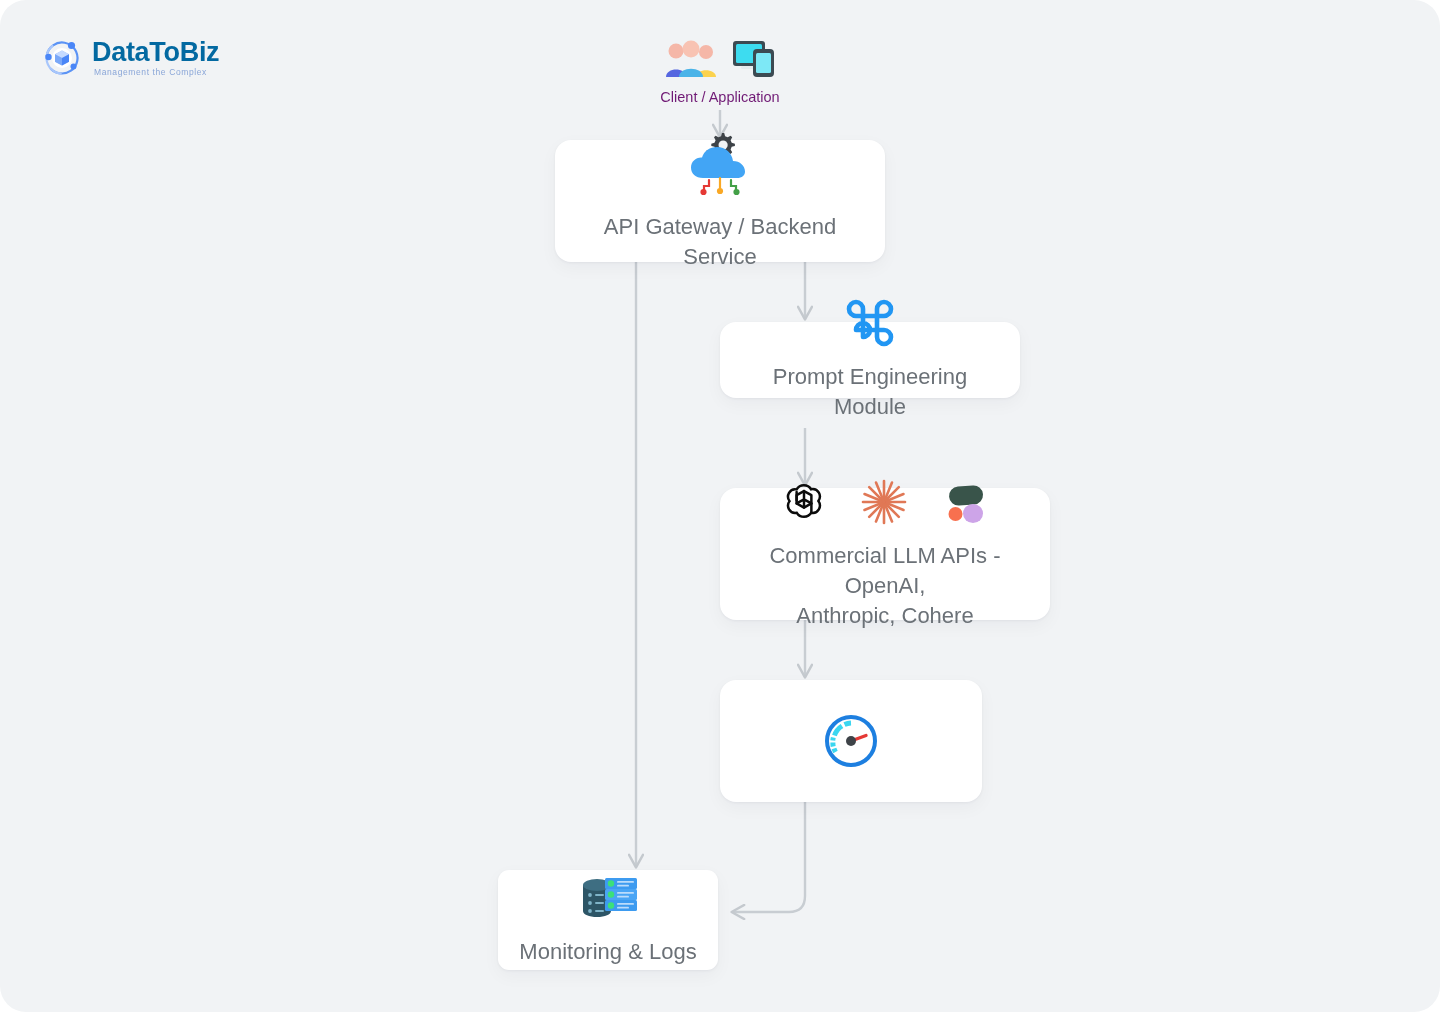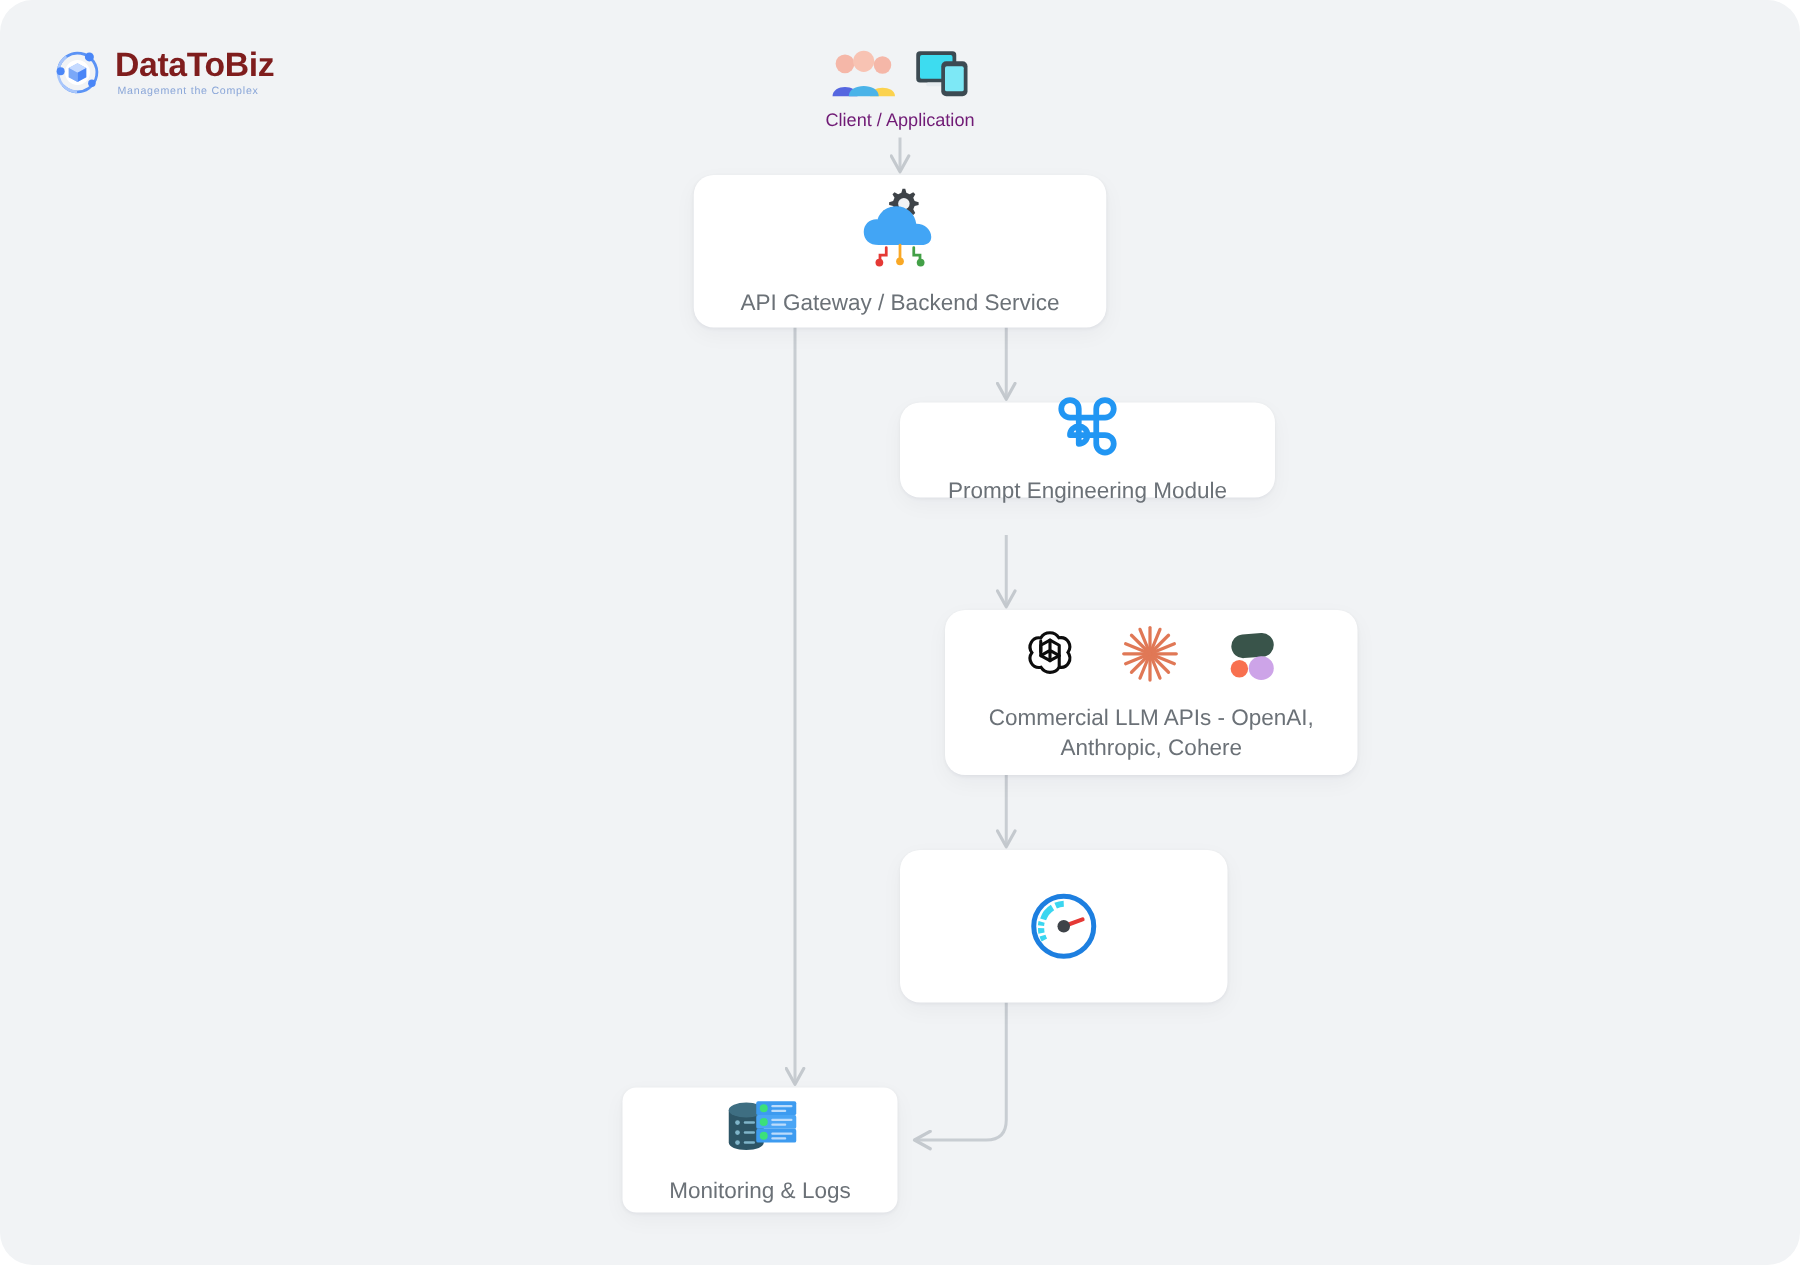--- a/index.html
+++ b/index.html
@@ -30,21 +30,21 @@
     top: 36px;
     display: flex;
     align-items: center;
     gap: 8px;
   }
   .logo-mark { width: 44px; height: 44px; flex: none; }
   .logo-text { display: flex; flex-direction: column; line-height: 1; }
   .logo-name {
     font-size: 27px;
     font-weight: bold;
-    color: #7f1d1d;
+    color: #0369a1;
     letter-spacing: -0.3px;
   }
   .logo-tag {
     font-size: 8.5px;
     color: #8aa6d8;
     letter-spacing: 0.6px;
     margin-top: 2px;
     margin-left: 2px;
   }
 
@@ -62,21 +62,21 @@
     justify-content: center;
   }
   .node .icon-wrap {
     display: flex;
     align-items: center;
     justify-content: center;
     gap: 18px;
   }
   .node-label {
     margin-top: 14px;
-    font-size: 18px;
+    font-size: 22px;
     color: #6b7177;
     text-align: center;
     line-height: 1.35;
     padding: 0 14px;
     white-space: pre-line;
   }
 
   
   .node-plain {
     position: absolute;
@@ -211,21 +211,21 @@
                    M18,18 L18,11 A7,7 0 1 0 11,18 L18,18 Z
                    M32,18 L39,18 A7,7 0 1 0 32,11 L32,18 Z
                    M32,32 L39,32 A7,7 0 1 1 32,39 L32,32 Z
                    M18,32 L11,32 A7,7 0 1 1 18,39 L18,32 Z" fill="none" stroke="#2196f3" stroke-width="4.6" stroke-linejoin="round" stroke-linecap="round"></path>
         </svg>
       </span>
     </div>
     <div class="node-label">Prompt Engineering Module</div>
   </div>
 
-  <div class="node" style="left:720px; top:488px; width:330px; height:132px;margin-left:36px;">
+  <div class="node" style="left:720px; top:488px; width:330px; height:132px;">
     <div class="icon-wrap" style="gap:32px;">
 
       <span>
         <svg width="46" height="46" viewBox="0 0 48 48">
           <path d="M23.9,6.5 c3.2,0 6,1.7 7.5,4.2 c3.1,-0.6 6.4,0.7 8.1,3.6
                    c1.6,2.8 1.3,6.1 -0.5,8.6 c1.8,2.5 2.1,5.9 0.5,8.7
                    c-1.6,2.8 -4.8,4.2 -7.9,3.6 c-1.5,2.6 -4.3,4.3 -7.6,4.3
                    c-3.2,0 -6,-1.7 -7.5,-4.2 c-3.1,0.6 -6.4,-0.7 -8.1,-3.6
                    c-1.6,-2.8 -1.3,-6.1 0.5,-8.6 c-1.8,-2.5 -2.1,-5.9 -0.5,-8.7
                    c1.6,-2.8 4.8,-4.2 7.9,-3.6 C17.8,8.2 20.6,6.5 23.9,6.5 Z" fill="none" stroke="#0c0c0c" stroke-width="2.6"></path>

